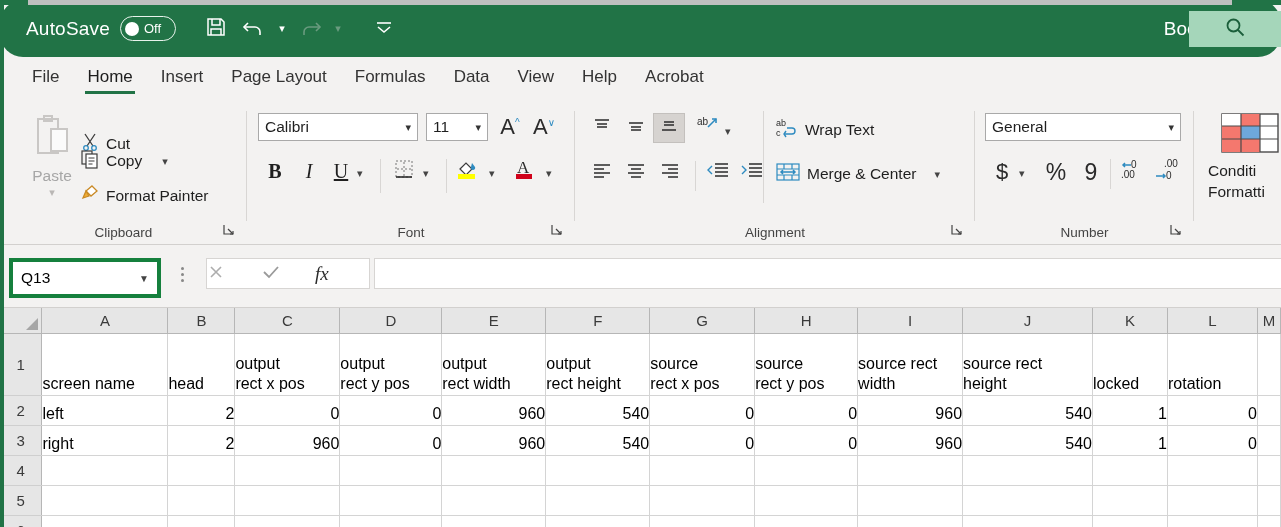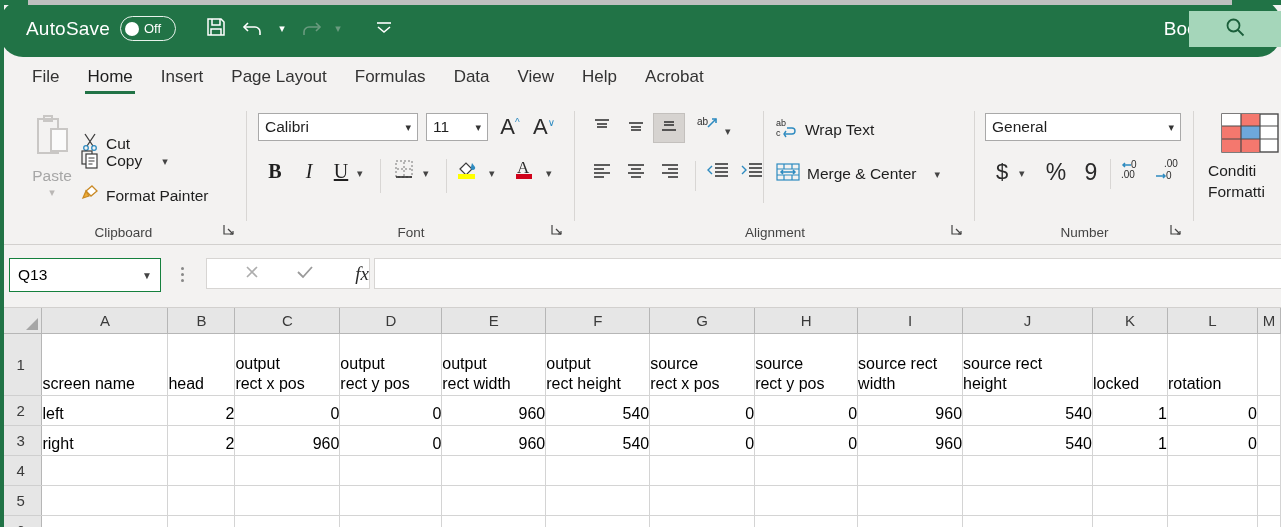--- a/index.html
+++ b/index.html
@@ -87,32 +87,32 @@
   }
   .rb-input .cv { margin-left: auto; font-size: 11px; color: #333; }
 
   
   .fbar {
     position: absolute; left: 0; top: 246px; width: 1281px; height: 62px;
     background: #f3f2f1; border-bottom: 1px solid #d2d0ce;
   }
   .namebox {
     position: absolute; left: 9px; top: 12px; width: 152px; height: 31px;
-    background: #fff; border: 1px solid #15803d;
+    background: #fff; border: 4px solid #15803d;
     display: flex; align-items: center; padding: 16px 8px; font-size: 15.5px;
   }
   .namebox .cv { margin-left: auto; font-size: 10px; color: #444; }
   .kebab { position: absolute; left: 175px; top: 18px; width: 14px; height: 20px;
            display:flex; flex-direction:column; align-items:center; justify-content:center; gap:3px;}
   .kebab i { width: 3px; height: 3px; background: #888; border-radius: 50%; display:block;}
   .fb-btns {
     position: absolute; left: 206px; top: 12px; width: 164px; height: 31px;
     background: #fff; border: 1px solid #d7d5d3; display: flex;
   }
-  .fb-btns > div { flex: 1; display: flex; align-items: center; justify-content: flex-end; }
+  .fb-btns > div { flex: 1; display: flex; align-items: center; justify-content: flex-start; }
   .fb-input {
     position: absolute; left: 374px; top: 12px; right: 0; height: 31px;
     background: #fff; border: 1px solid #d7d5d3; border-right: none;
     display: flex; align-items: center; padding: 0 6px; font-size: 15px;
   }
 
   
   .gridwrap { position: absolute; left: 0; top: 308px; width: 1281px; height: 219px; background: #fff; overflow: hidden; }
   table.grid { border-collapse: collapse; table-layout: fixed; }
   table.grid td, table.grid th { padding: 0; margin: 0; }

